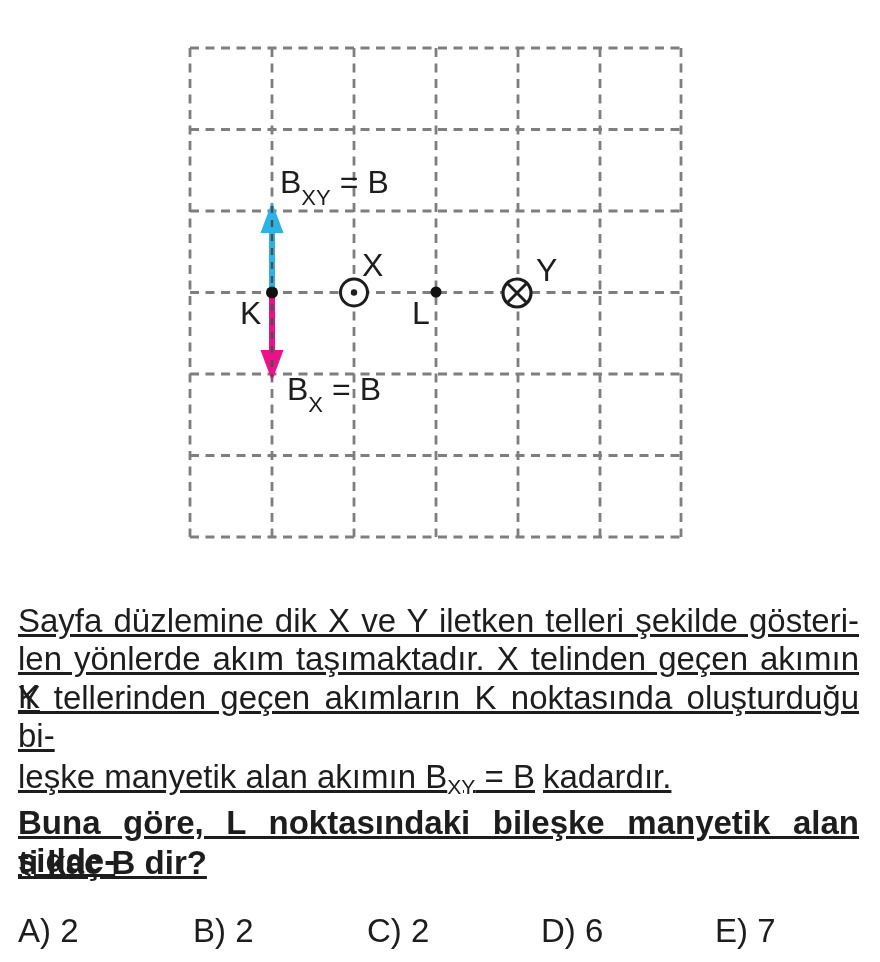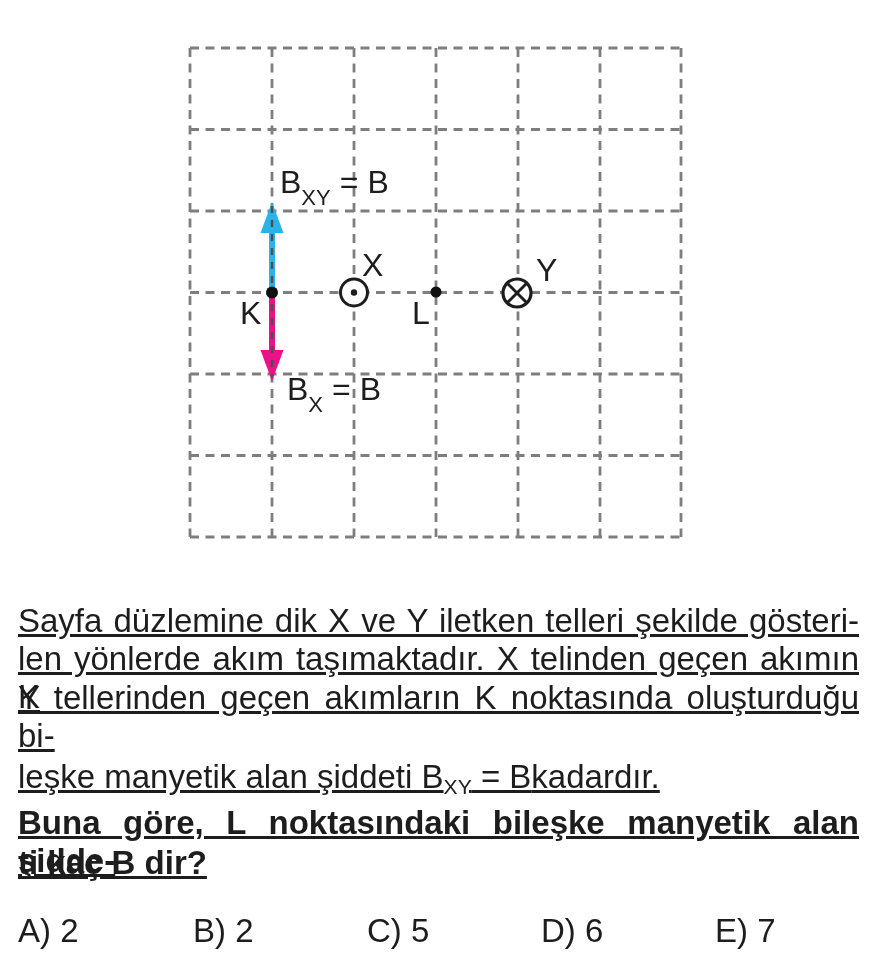--- a/index.html
+++ b/index.html
@@ -6,21 +6,21 @@
   #page{position:relative;width:880px;height:962px;background:#ffffff;overflow:hidden;
         font-family:"Liberation Sans",sans-serif;color:#1d1d1d;}
   #figure-svg{position:absolute;left:0;top:0;}
   .dlabel{font-family:"Liberation Sans",sans-serif;font-size:32px;fill:#1d1d1d;}
   .dsub{font-size:22px;}
   .tline{position:absolute;left:18px;width:841px;font-size:33px;line-height:38px;
          color:#1d1d1d;white-space:normal;text-decoration:underline;}
   .just{text-align:justify;text-align-last:justify;}
   .bold{font-weight:bold;}
   .fsub{font-size:0.64em;vertical-align:-0.28em;line-height:0;}
-  .tail-gap{margin-left:0;}
+  .tail-gap{margin-left:8px;}
   .option{position:absolute;top:912px;font-size:33px;color:#1d1d1d;}
 </style>
 </head>
 <body>
 
 <div id="page">
 
   <svg id="figure-svg" width="880" height="580" viewBox="0 0 880 580">
 
     <g id="grid-layer" fill="none" stroke="#7e7e7e" stroke-width="2.8" stroke-dasharray="9 6.5">
@@ -78,24 +78,24 @@
 
     <text class="dlabel" x="287" y="400">
       <tspan>B</tspan><tspan class="dsub" dy="12">X</tspan><tspan dy="-12" dx="9">=</tspan><tspan dx="9">B</tspan>
     </text>
   </svg>
 
   <div class="tline just" style="top:602px">Sayfa düzlemine dik X ve Y iletken telleri şekilde gösteri-</div>
   <div class="tline just" style="top:640px">len yönlerde akım taşımaktadır. X telinden geçen akımın K</div>
   <div class="tline just" style="top:679px">Y tellerinden geçen akımların K noktasında oluşturduğu bi-</div>
   <div class="tline" style="top:758px">
-    <span>leşke manyetik alan şiddeti B</span><sub class="fsub">XY</sub><span> = B</span><span class="tail-gap">kadardır.</span>
+    <span>leşke manyetik alan akımın B</span><sub class="fsub">XY</sub><span> = B</span><span class="tail-gap">kadardır.</span>
   </div>
 
   <div class="tline just bold" style="top:804px">Buna göre, L noktasındaki bileşke manyetik alan şidde-</div>
   <div class="tline bold" style="top:844px">ti kaç B dir?</div>
 
   <span class="option" style="left:18px">A) 2</span>
   <span class="option" style="left:193px">B) 2</span>
-  <span class="option" style="left:367px">C) 5</span>
+  <span class="option" style="left:367px">C) 2</span>
   <span class="option" style="left:541px">D) 6</span>
   <span class="option" style="left:715px">E) 7</span>
 </div>
 
 </body></html>

